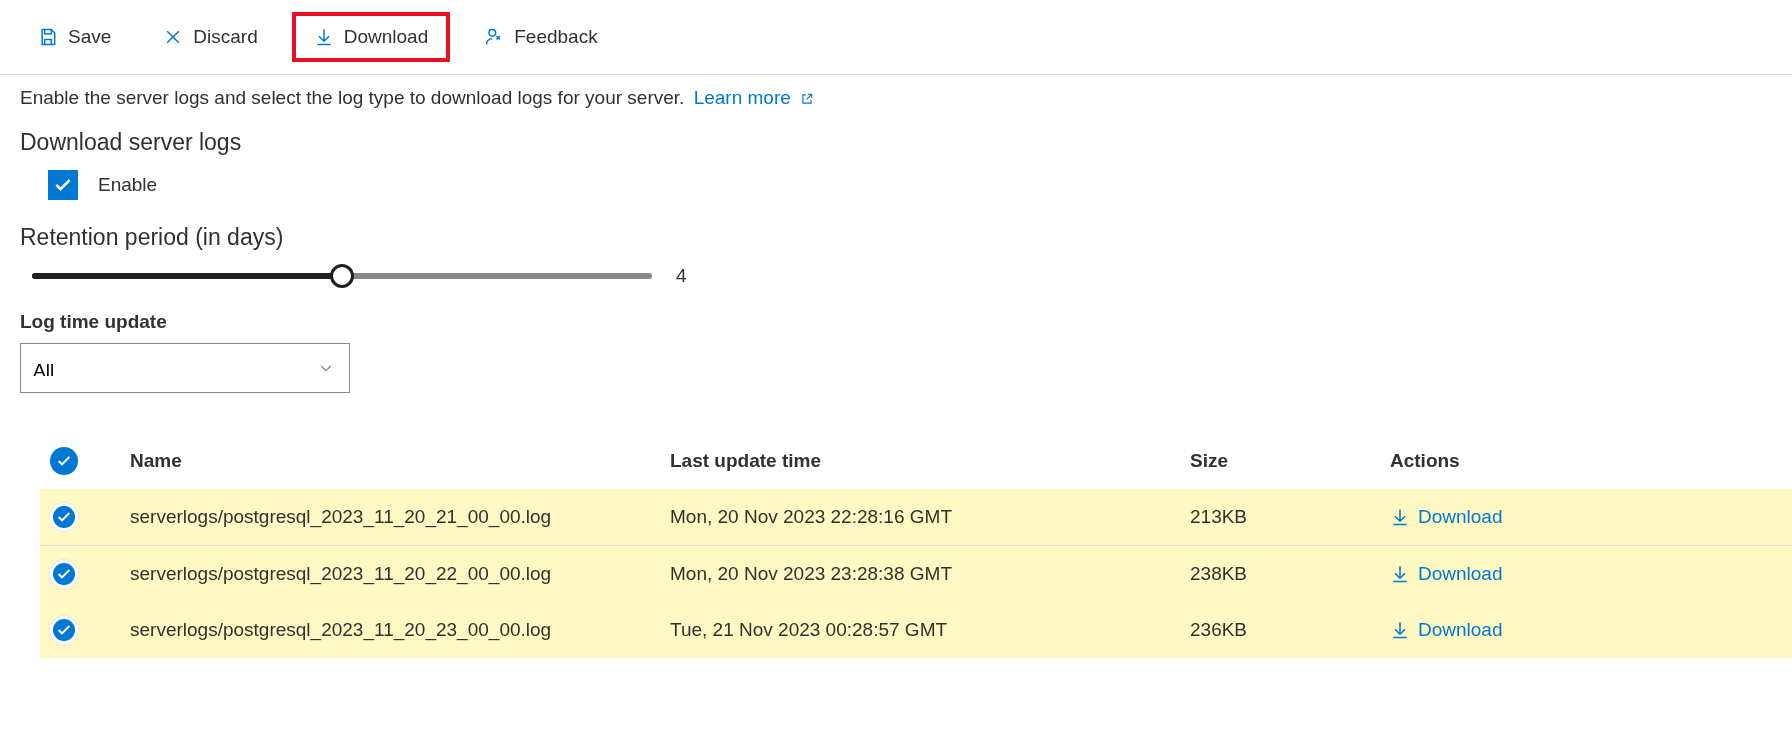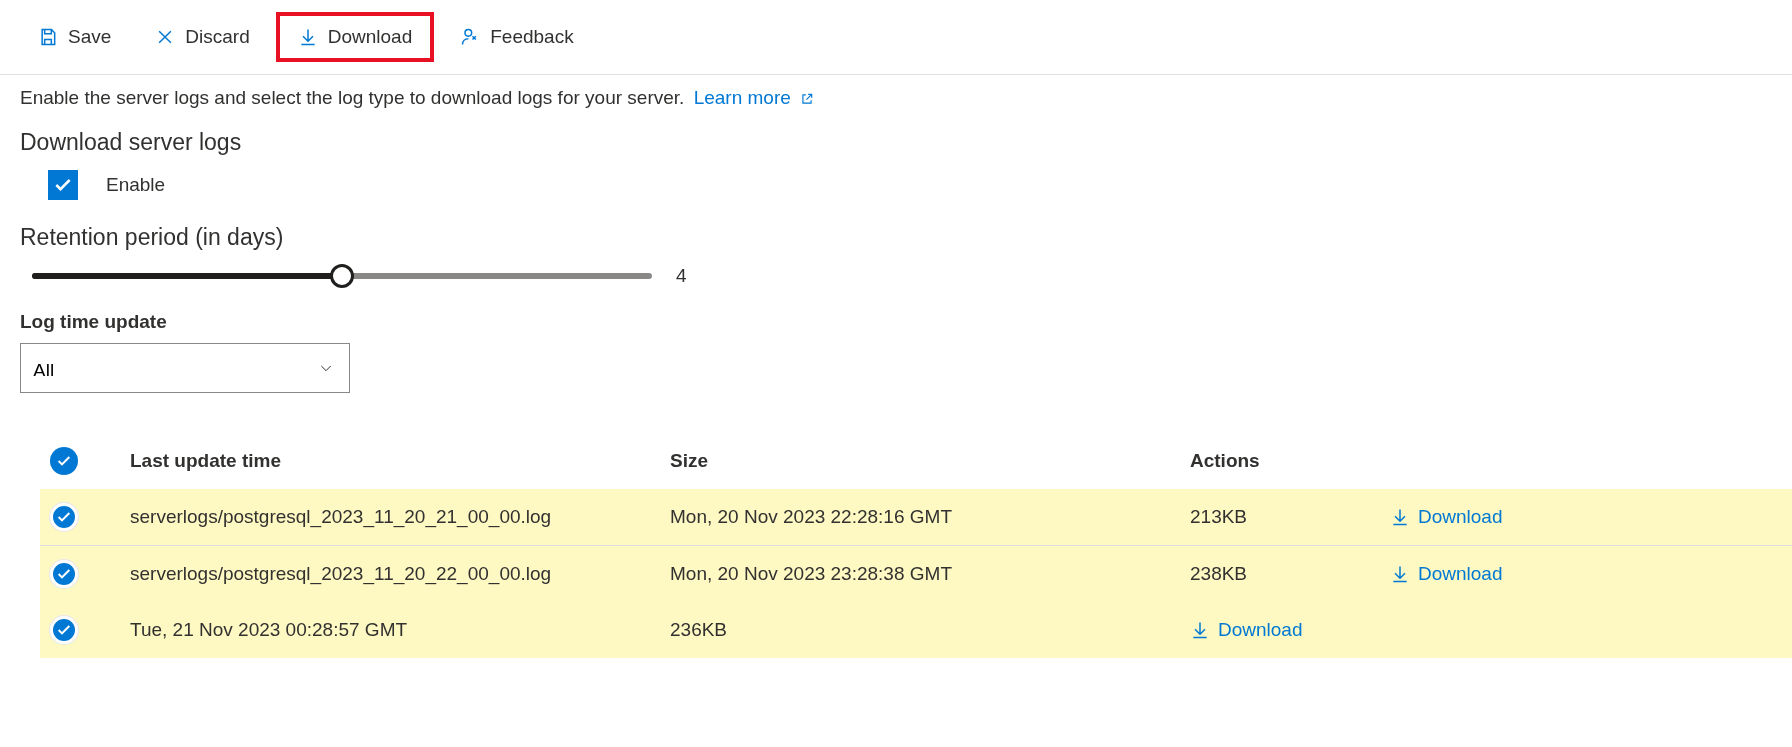--- a/index.html
+++ b/index.html
@@ -12,21 +12,21 @@
       font-size: 19px;
       color: #323130;
       background: #ffffff;
       padding: 0;
     }
     .toolbar {
       display: flex;
       align-items: center;
       padding: 12px 20px;
       border-bottom: 1px solid #e1dfdd;
-      gap: 8px;
+      gap: 16px;
     }
     .toolbar-btn {
       display: flex;
       align-items: center;
       gap: 10px;
       padding: 10px 18px;
       cursor: pointer;
       background: transparent;
       border: none;
       font-size: 19px;
@@ -60,21 +60,21 @@
       margin-left: 4px;
     }
     .section-label {
       font-size: 23px;
       color: #323130;
       margin-bottom: 14px;
     }
     .checkbox-row {
       display: flex;
       align-items: center;
-      gap: 28px;
+      gap: 20px;
       margin-bottom: 24px;
       padding-left: 28px;
     }
     .checkbox {
       width: 30px;
       height: 30px;
       background: #0078d4;
       display: flex;
       align-items: center;
       justify-content: center;
@@ -308,20 +308,21 @@
 
   <div class="table">
     <div class="thead">
       <div>
         <div class="head-check">
           <svg viewBox="0 0 24 24" fill="none" stroke="currentColor" stroke-width="3">
               <path d="M4 12l5 5L20 6"></path>
             </svg>
         </div>
       </div>
+      <div>Name</div>
       <div>Last update time</div>
       <div>Size</div>
       <div>Actions</div>
     </div>
 
     <div class="trow">
       <div>
         <div class="row-check">
           <svg viewBox="0 0 24 24" fill="none" stroke="currentColor" stroke-width="3">
               <path d="M4 12l5 5L20 6"></path>
@@ -359,20 +360,21 @@
     </div>
 
     <div class="trow">
       <div>
         <div class="row-check">
           <svg viewBox="0 0 24 24" fill="none" stroke="currentColor" stroke-width="3">
               <path d="M4 12l5 5L20 6"></path>
             </svg>
         </div>
       </div>
+      <div>serverlogs/postgresql_2023_11_20_23_00_00.log</div>
       <div>Tue, 21 Nov 2023 00:28:57 GMT</div>
       <div>236KB</div>
       <div class="download-link">
         <svg viewBox="0 0 24 24" fill="none" stroke="currentColor" stroke-width="1.8">
             <path d="M12 3v13M6 11l6 6 6-6M4 21h16"></path>
           </svg>
         <span>Download</span>
       </div>
     </div>
   </div>

